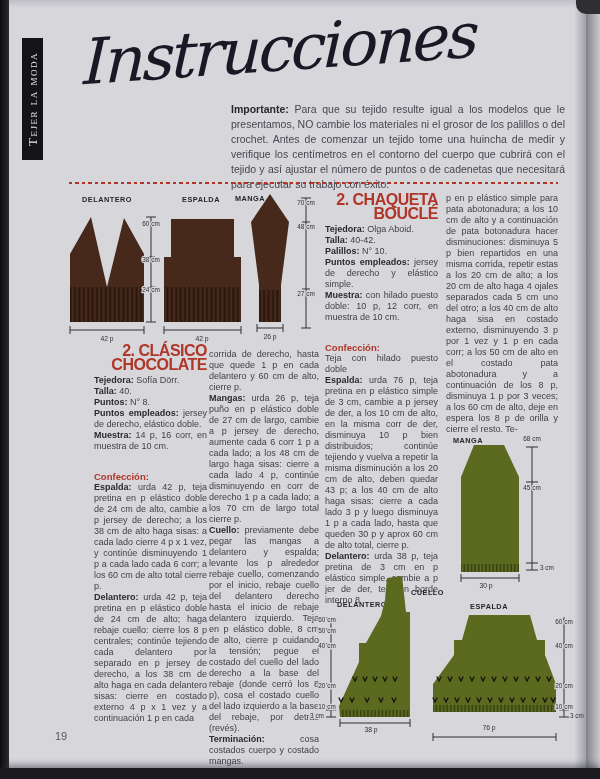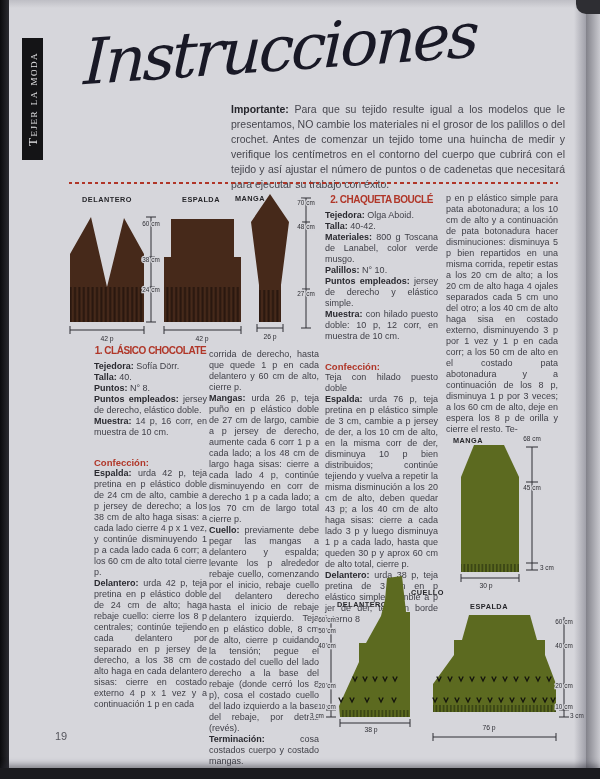--- a/index.html
+++ b/index.html
@@ -42,22 +42,22 @@
 
   .separator{position:absolute;left:60px;top:182px;width:489px;height:2px;
         background:repeating-linear-gradient(90deg,var(--red) 0 3.5px,transparent 3.5px 6.5px);}
 
   .col{position:absolute;font-size:9px;line-height:11px;text-align:justify;
         color:#3f3f47;}
   #col1{left:85px;top:344px;width:113px;}
   #col2{left:200px;top:349px;width:110px;}
   #col3{left:316px;top:193px;width:113px;}
   #col4{left:437px;top:193px;width:112px;}
-  .col .h1{color:var(--red);font-weight:bold;font-size:10px;line-height:14px;
-        letter-spacing:-0.5px;margin-bottom:3px;text-align:center;}
+  .col .h1{color:var(--red);font-weight:bold;font-size:16px;line-height:14px;
+        letter-spacing:-0.5px;margin-bottom:3px;text-align:right;}
   .col .subhead{color:var(--red);font-weight:bold;font-size:9.5px;margin-top:19px;}
   .col .block b{color:#2a2a30;}
 
   .page-number{position:absolute;left:46px;top:730px;font-size:11px;color:#55555c;}
 
   .svg-choco{position:absolute;left:55px;top:192px;}
   .svg-gmanga{position:absolute;left:432px;top:430px;}
   .svg-gbody{position:absolute;left:296px;top:574px;}
 
   .fill-choco{fill:var(--chocolate);}
@@ -128,41 +128,40 @@
 
       <path class="dim" d="M6,138 H80 M6,134 V142 M80,134 V142"></path>
       <text class="dimlabel" x="43" y="149" text-anchor="middle">42 p</text>
       <path class="dim" d="M100,138 H177 M100,134 V142 M177,134 V142"></path>
       <text class="dimlabel" x="138" y="149" text-anchor="middle">42 p</text>
       <path class="dim" d="M193,136 H219 M193,132 V140 M219,132 V140"></path>
       <text class="dimlabel" x="206" y="147" text-anchor="middle">26 p</text>
     </svg>
 
     <div class="col" id="col1">
-        <div class="h1">1. CLÁSICO CHOCOLATE</div>
+        <div class="h1">2. CLÁSICO CHOCOLATE</div>
         <div class="block"><b>Tejedora:</b> Sofía Dörr.</div>
         <div class="block"><b>Talla:</b> 40.</div>
         <div class="block"><b>Puntos:</b> N° 8.</div>
         <div class="block"><b>Puntos empleados:</b> jersey de derecho, elástico doble.</div>
         <div class="block"><b>Muestra:</b> 14 p, 16 corr, en muestra de 10 cm.</div>
         <div class="subhead">Confección:</div>
         <div class="block"><b>Espalda:</b> urda 42 p, teja pretina en p elástico doble de 24 cm de alto, cambie a p jersey de derecho; a los 38 cm de alto haga sisas: a cada lado cierre 4 p x 1 vez, y continúe disminuyendo 1 p a cada lado cada 6 corr; a los 60 cm de alto total cierre p.</div>
         <div class="block"><b>Delantero:</b> urda 42 p, teja pretina en p elástico doble de 24 cm de alto; haga rebaje cuello: cierre los 8 p centrales; continúe tejiendo cada delantero por separado en p jersey de derecho, a los 38 cm de alto haga en cada delantero sisas: cierre en costado externo 4 p x 1 vez y a continuación 1 p en cada</div>
       </div>
     <div class="col" id="col2">
         <div class="block">corrida de derecho, hasta que quede 1 p en cada delantero y 60 cm de alto, cierre p.</div>
         <div class="block"><b>Mangas:</b> urda 26 p, teja puño en p elástico doble de 27 cm de largo, cambie a p jersey de derecho, aumente cada 6 corr 1 p a cada lado; a los 48 cm de largo haga sisas: cierre a cada lado 4 p, continúe disminuyendo en corr de derecho 1 p a cada lado; a los 70 cm de largo total cierre p.</div>
         <div class="block"><b>Cuello:</b> previamente debe pegar las mangas a delantero y espalda; levante los p alrededor rebaje cuello, comenzando por el inicio, rebaje cuello del delantero derecho hasta el inicio de rebaje delantero izquierdo. Teja en p elástico doble, 8 cm de alto, cierre p cuidando la tensión; pegue el costado del cuello del lado derecho a la base del rebaje (donde cerró los 8 p), cosa el costado cuello del lado izquierdo a la base del rebaje, por detrás (revés).</div>
         <div class="block"><b>Terminación:</b> cosa costados cuerpo y costado mangas.</div>
       </div>
     <div class="col" id="col3">
         <div class="h1">2. CHAQUETA BOUCLÉ</div>
         <div class="block"><b>Tejedora:</b> Olga Aboid.</div>
         <div class="block"><b>Talla:</b> 40-42.</div>
-        <div class="block"><b>Materiales:</b> 800 g Toscana de Lanabel, color verde musgo.</div>
         <div class="block"><b>Palillos:</b> N° 10.</div>
         <div class="block"><b>Puntos empleados:</b> jersey de derecho y elástico simple.</div>
         <div class="block"><b>Muestra:</b> con hilado puesto doble: 10 p, 12 corr, en muestra de 10 cm.</div>
         <div class="subhead">Confección:</div>
         <div class="block">Teja con hilado puesto doble</div>
         <div class="block"><b>Espalda:</b> urda 76 p, teja pretina en p elástico simple de 3 cm, cambie a p jersey de der, a los 10 cm de alto, en la misma corr de der, disminuya 10 p bien distribuidos; continúe tejiendo y vuelva a repetir la misma disminución a los 20 cm de alto, deben quedar 43 p; a los 40 cm de alto haga sisas: cierre a cada lado 3 p y luego disminuya 1 p a cada lado, hasta que queden 30 p y aprox 60 cm de alto total, cierre p.</div>
         <div class="block"><b>Delantero:</b> urda 38 p, teja pretina de 3 cm en p elástico simple, cambie a p jer de der, teja en borde interno 8</div>
       </div>
     <div class="col" id="col4">
         <div class="block">p en p elástico simple para pata abotonadura; a los 10 cm de alto y a continuación de pata botonadura hacer disminuciones: disminuya 5 p bien repartidos en una misma corrida, repetir estas a los 20 cm de alto; a los 20 cm de alto haga 4 ojales separados cada 5 cm uno del otro; a los 40 cm de alto haga sisa en costado externo, disminuyendo 3 p por 1 vez y 1 p en cada corr; a los 50 cm de alto en el costado pata abotonadura y a continuación de los 8 p, disminuya 1 p por 3 veces; a los 60 cm de alto, deje en espera los 8 p de orilla y cierre el resto. Te-</div>

